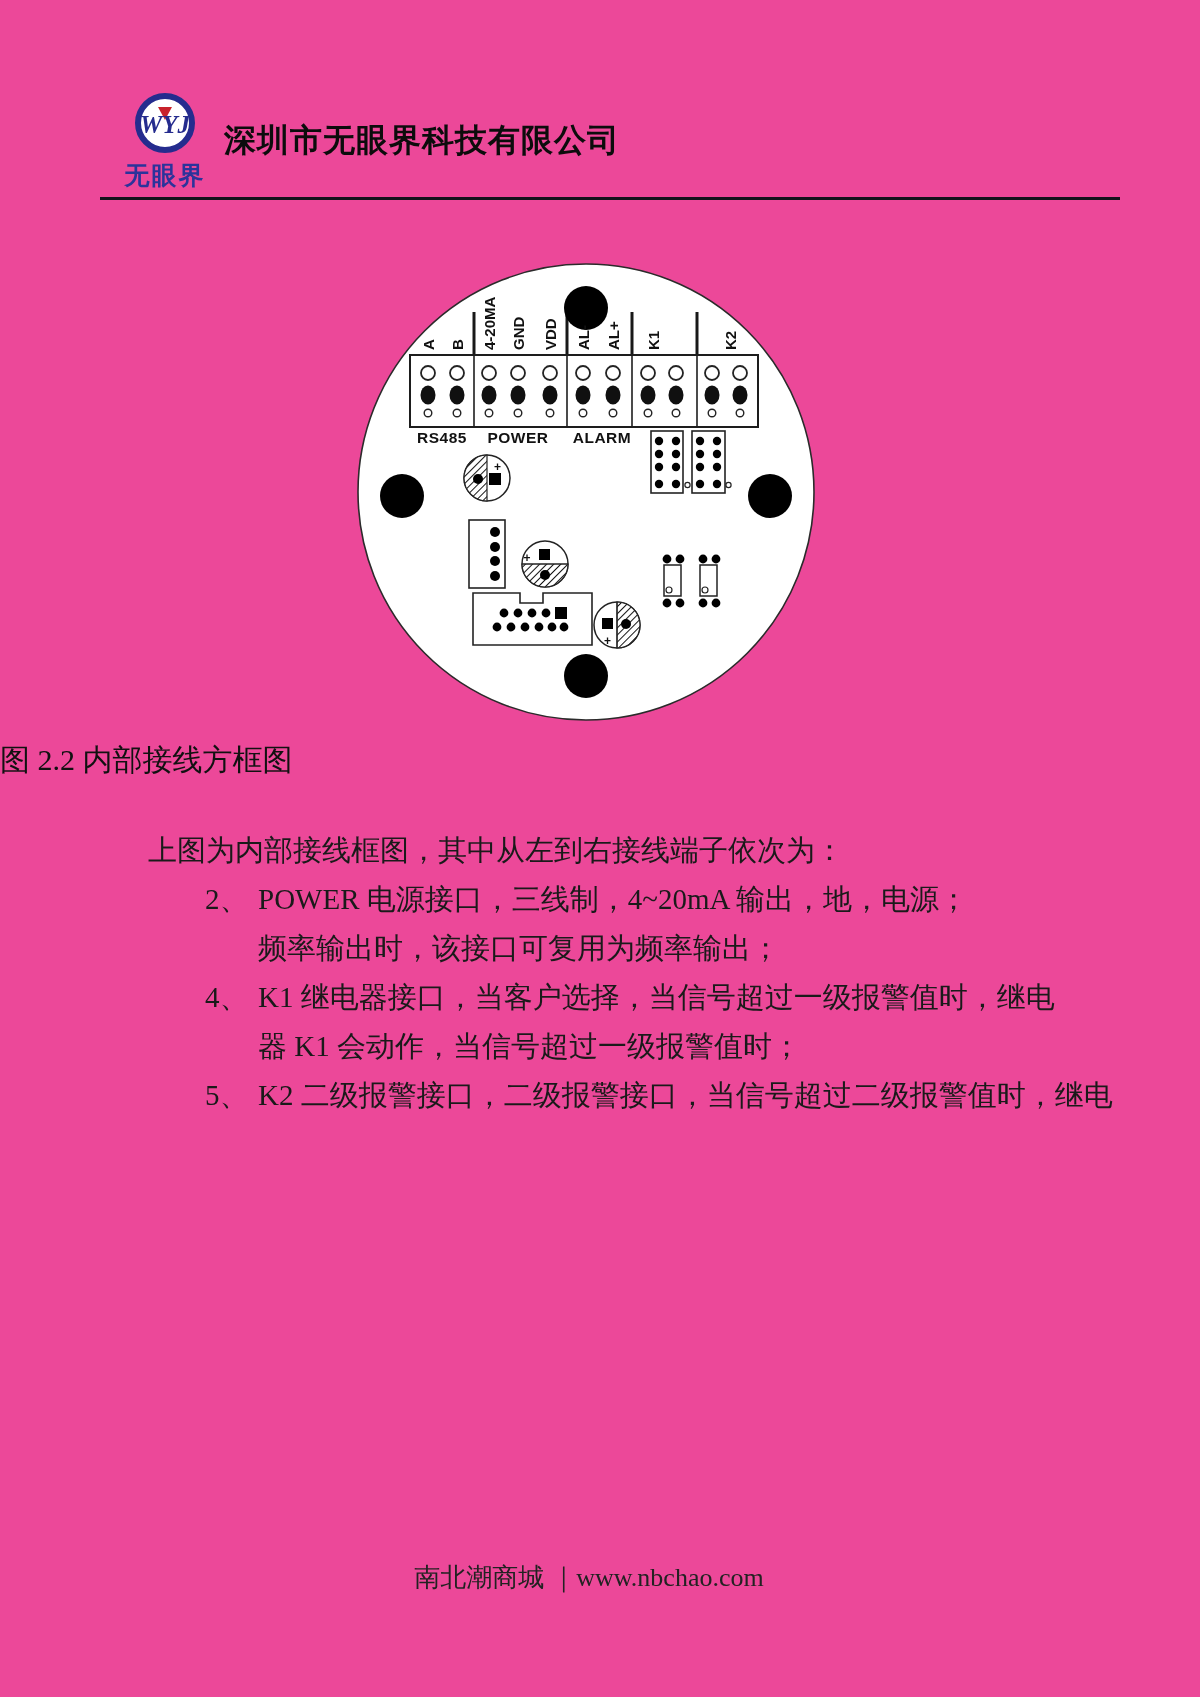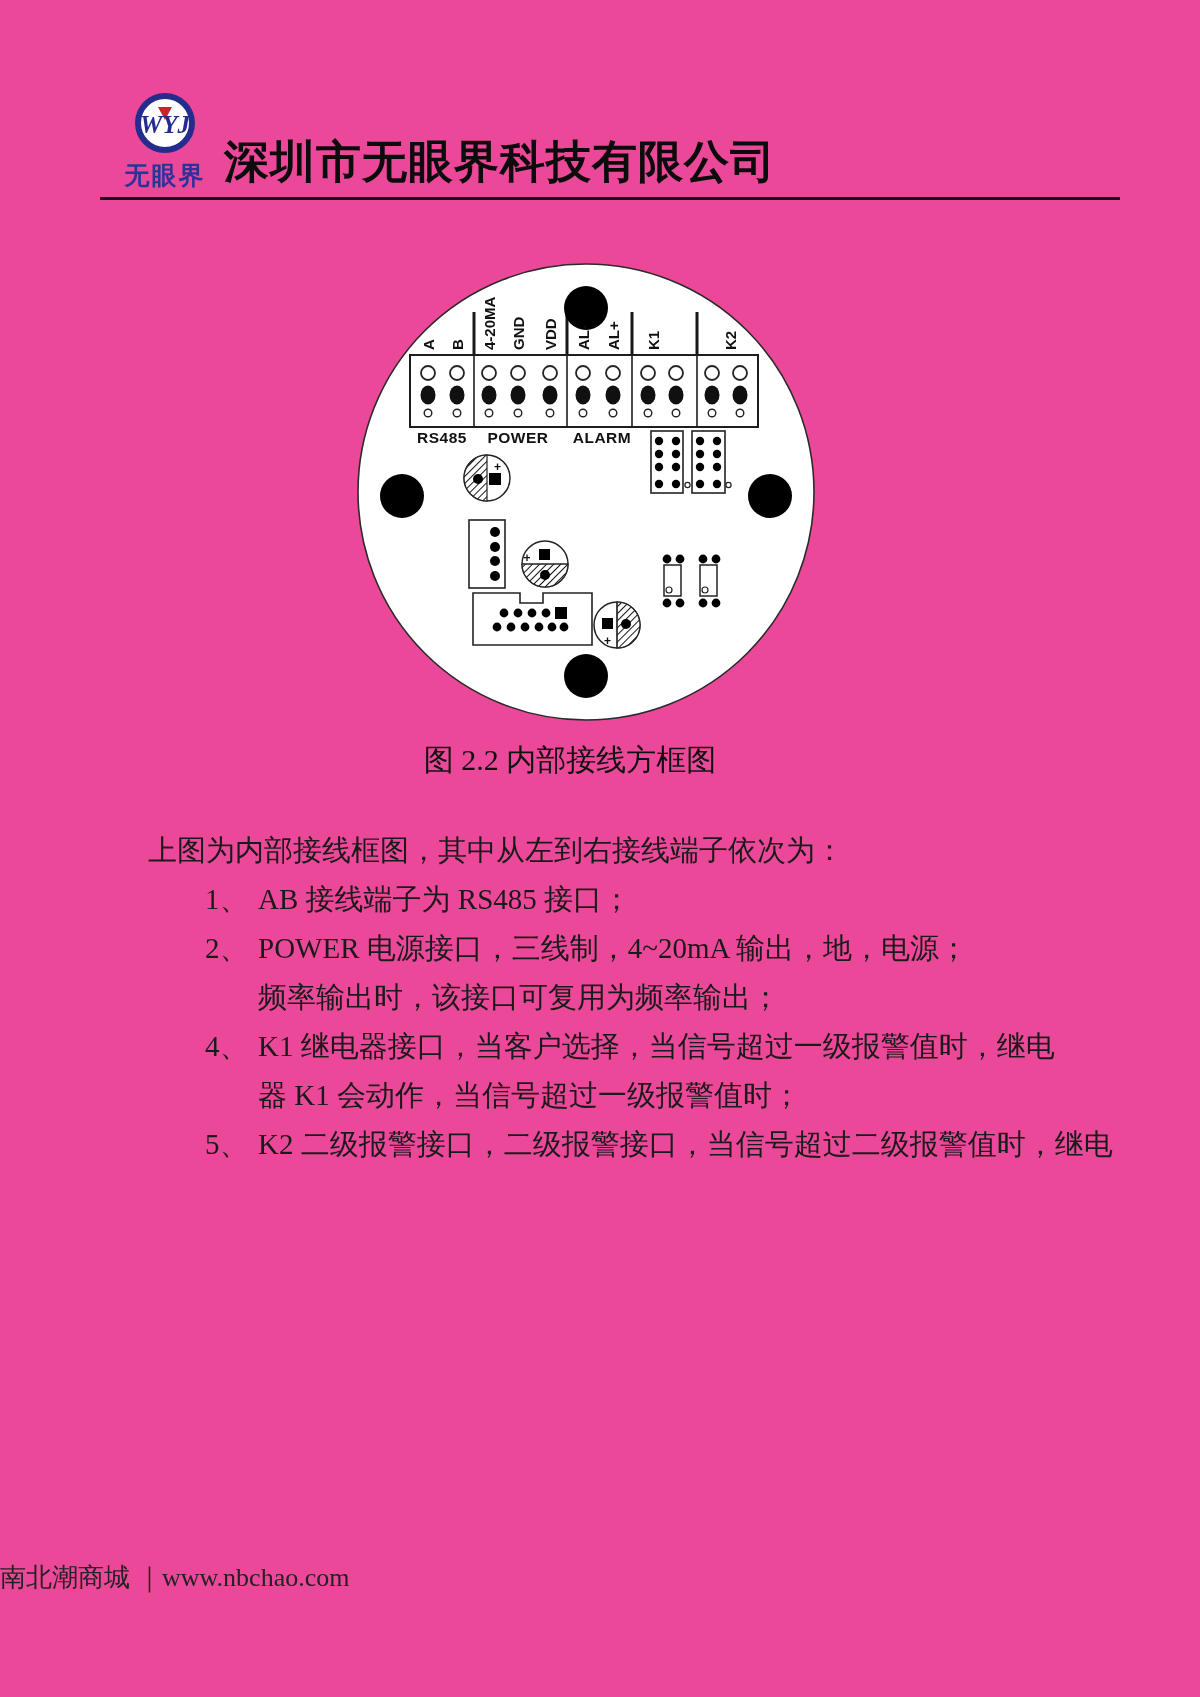--- a/index.html
+++ b/index.html
@@ -4,42 +4,42 @@
 <style>
   html,body{margin:0;padding:0;background:#888;}
   .page{
     position:relative; width:1200px; height:1697px; background:#ec4899;
     margin:0 auto; overflow:hidden;
     font-family:"Liberation Serif","DejaVu Serif",serif; color:#1a1a1a;padding-left:30px;
   }
   
   .logo{position:absolute; left:100px; top:88px; width:130px; height:112px;}
   .company{
-    position:absolute; left:224px; top:132px;
+    position:absolute; left:224px; top:119px;
     font-family:Liberation Sans, sans-serif;
-    font-weight:bold; font-size:45px; letter-spacing:1px; color:#0c0c0c;
+    font-weight:bold; font-size:32px; letter-spacing:1px; color:#0c0c0c;
     white-space:nowrap;
   }
   .hrule{position:absolute; left:100px; top:197px; width:1020px; height:3px; background:#13131b;}
   
   .pcb{position:absolute; left:330px; top:230px;}
   .caption{
-    position:absolute; left:0; top:740px; width:1140px; text-align:center;
+    position:absolute; left:0; top:740px; width:1140px; text-align:left;
     font-size:30px; color:#111; white-space:nowrap;
   }
   
   .tb{position:absolute; left:0; top:826px; width:1012px; font-size:29px;}
   .bline{height:49px; line-height:49px; white-space:nowrap;}
   .intro{padding-left:148px;}
   .item{padding-left:205px;}
   .num{display:inline-block; width:53px;}
   .cont{padding-left:258px;}
   
   .footer{
-    position:absolute; left:0; top:1560px; width:1178px; 
+    position:absolute; left:0; top:1560px; width:1178px; text-align:center;
     font-size:26px; color:#222; white-space:nowrap;
   }
   
   .oln{fill:#fff;stroke:#232323;}
   text.svglab{font-family:"Liberation Sans","DejaVu Sans",sans-serif;font-weight:bold;fill:#111;}
 </style>
 </head>
 <body>
 
 <div class="page">
@@ -267,23 +267,20 @@
       </g>
       <circle cx="705" cy="590" r="3" class="oln" stroke-width="1.2"></circle>
     </g>
   </svg>
 
   <div class="caption">图 2.2 内部接线方框图</div>
 
   <div class="tb">
     <div class="bline intro">上图为内部接线框图，其中从左到右接线端子依次为：</div>
 
-    <div class="bline item">
-      <span class="num">1、</span><span>AB 接线端子为 RS485 接口；</span>
-    </div>
 
     <div class="bline item">
       <span class="num">2、</span><span>POWER 电源接口，三线制，4~20mA 输出，地，电源；</span>
     </div>
 
     <div class="bline cont">频率输出时，该接口可复用为频率输出；</div>
 
     <div class="bline item">
       <span class="num">4、</span><span>K1 继电器接口，当客户选择，当信号超过一级报警值时，继电</span>
     </div>

